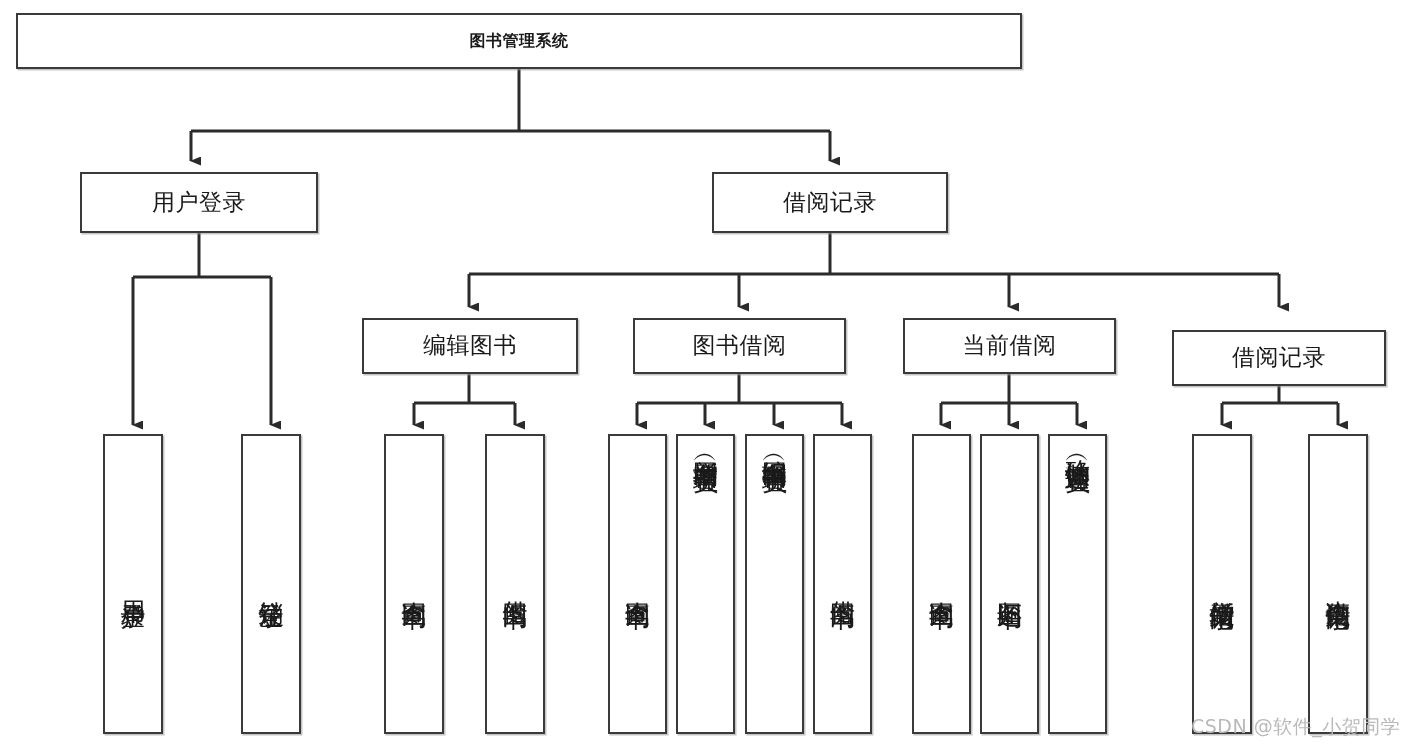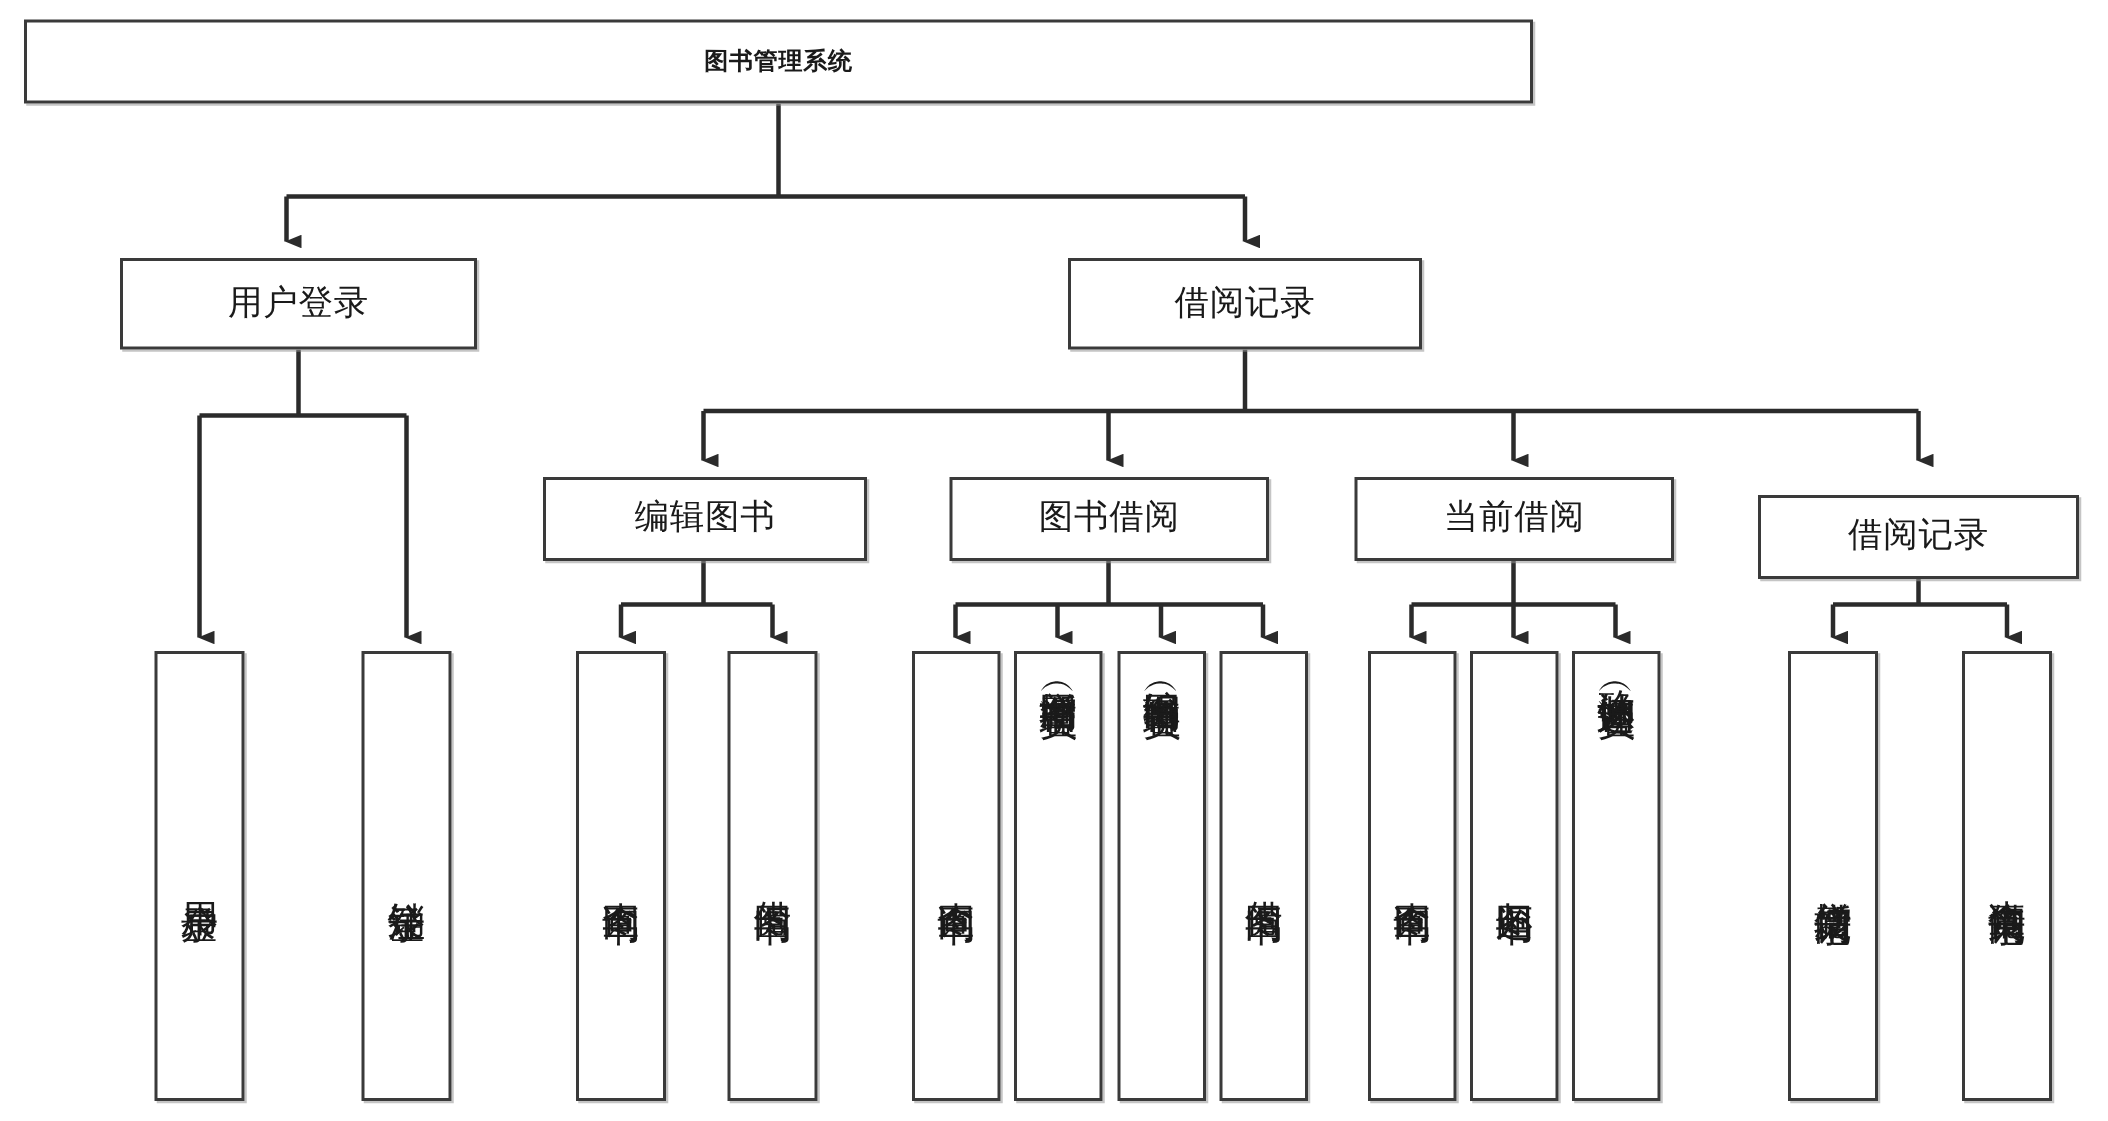--- a/index.html
+++ b/index.html
@@ -192,14 +192,15 @@
     <span class="lbl">确认归还（管理员）</span>
   </div>
 
   <div class="node v mid" style="left:1192px; top:434px; width:60px; height:300px;">
     <span class="lbl">新增借阅记录</span>
   </div>
   <div class="node v mid" style="left:1308px; top:434px; width:60px; height:300px;">
     <span class="lbl">查询借阅记录</span>
   </div>
 
+  <div class="watermark">CSDN @软件_小贺同学</div>
 
 </div>
 
 </body></html>

